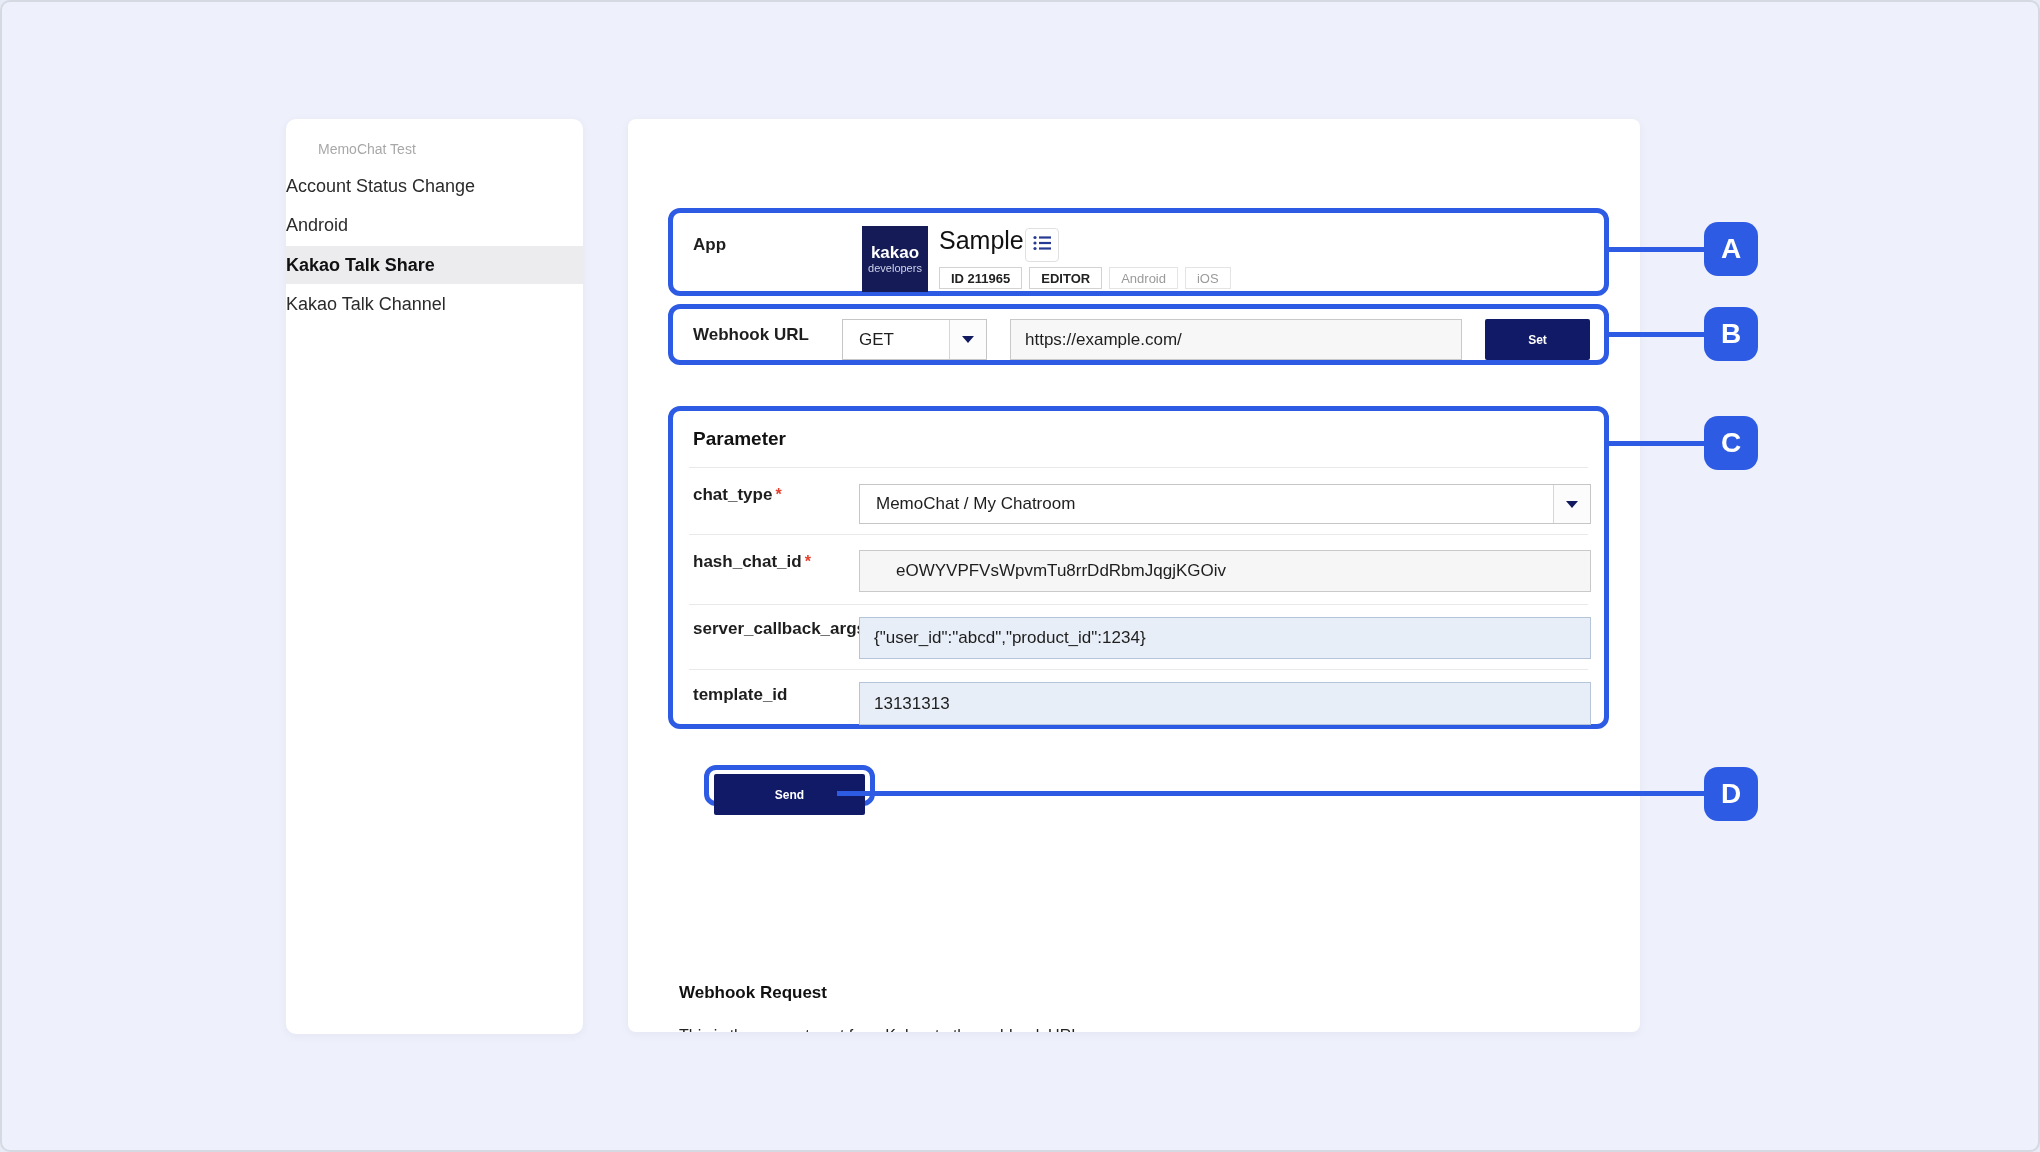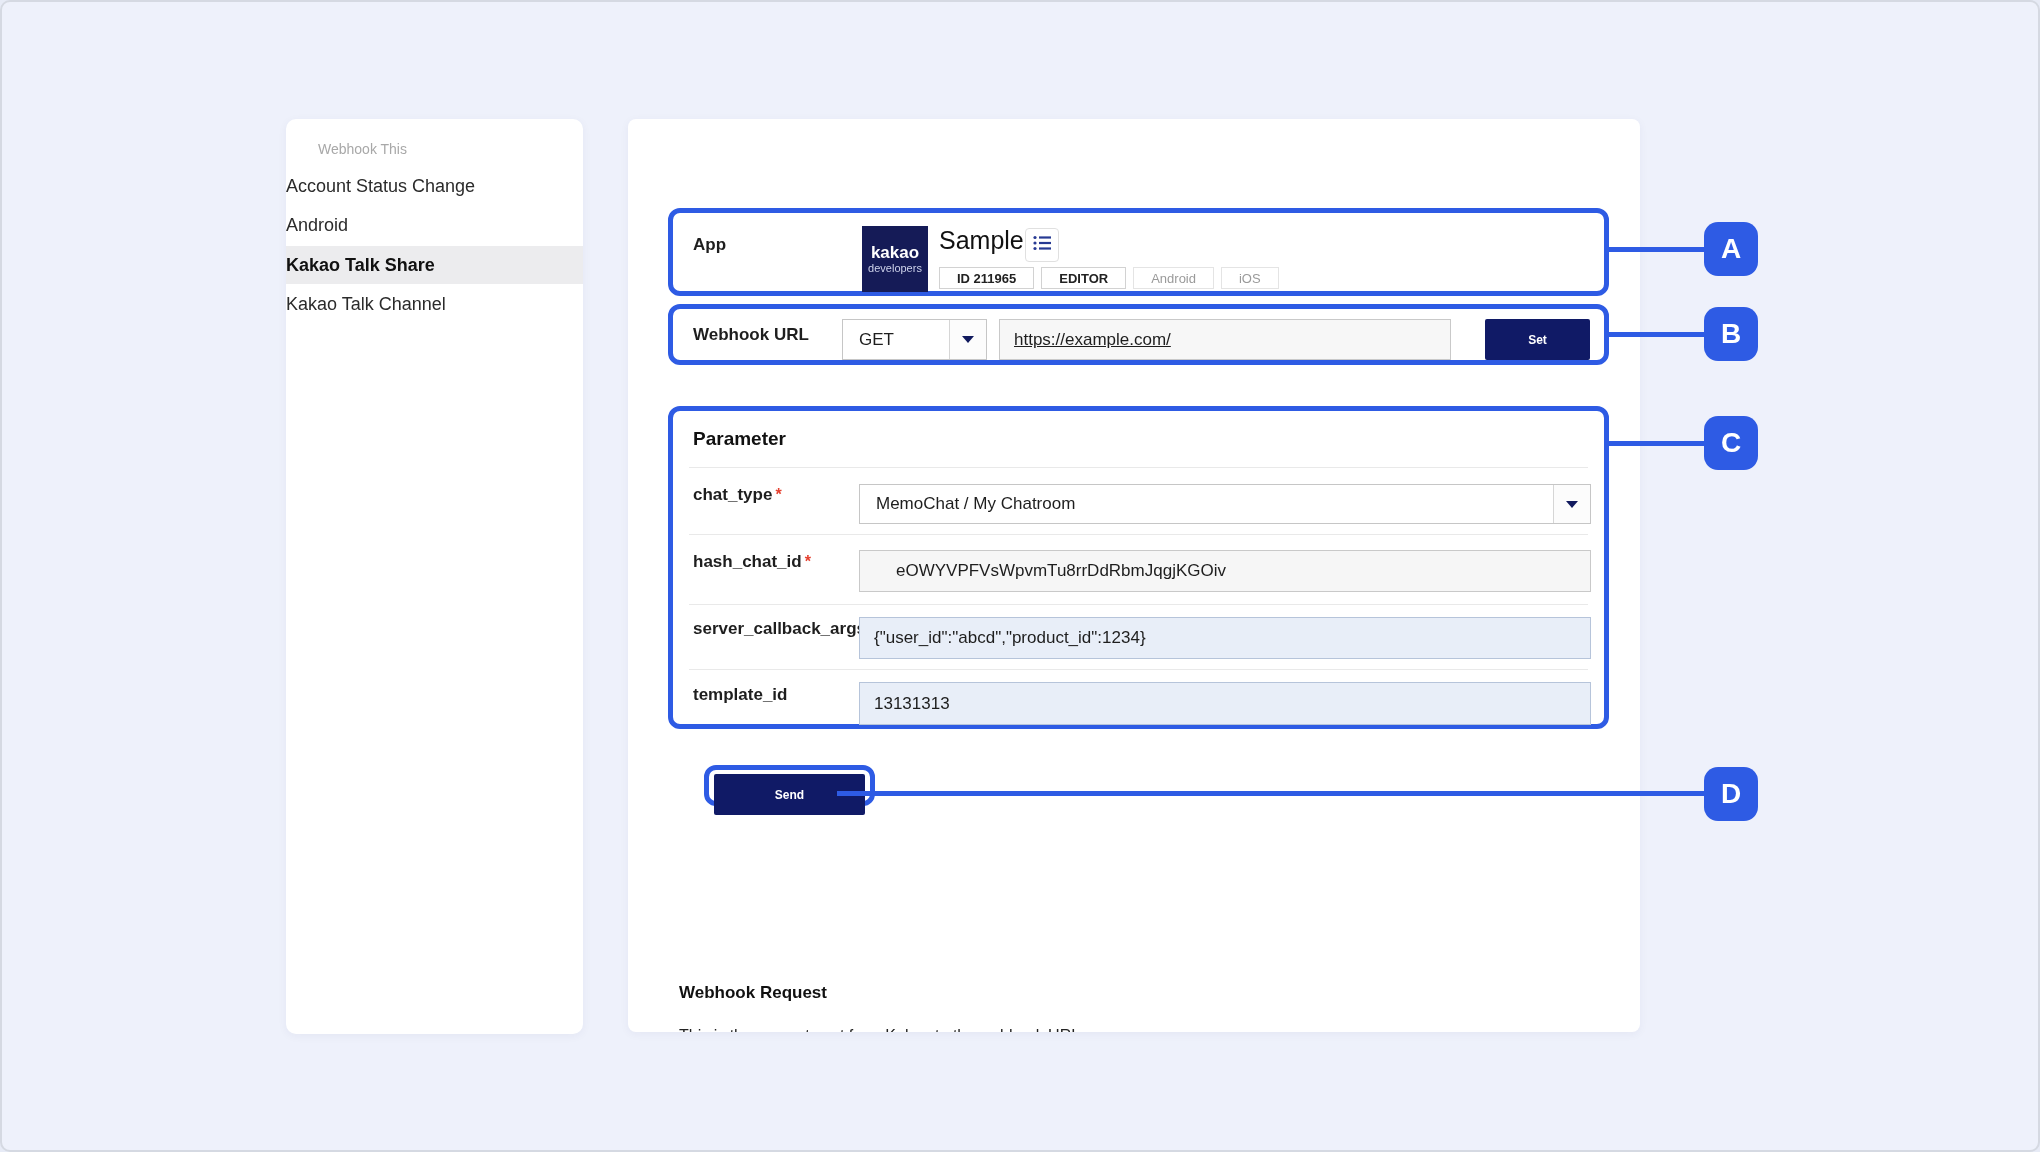--- a/index.html
+++ b/index.html
@@ -49,41 +49,41 @@
   .app-logo .l1 { font-size:17px; font-weight:700; }
   .app-logo .l2 { font-size:11px; color:#cdd2ea; }
   .app-name { position:absolute; left:266px; top:13px; font-size:25px; font-weight:400; color:#111; }
   .list-icon-btn {
     position:absolute; left:352px; top:15px; width:34px; height:34px;
     background:#fff; border:1px solid #e0e0e0; border-radius:4px;
     display:flex; align-items:center; justify-content:center; cursor:pointer;
   }
   .app-badges { position:absolute; left:266px; top:54px; display:flex; gap:7px; }
   .app-badge {
-    height:22px; display:flex; align-items:center; padding:0 17px;
+    height:22px; display:flex; align-items:center; padding:0 11px;
     font-size:13px; background:#fff; white-space:nowrap;
   }
   .app-badge.dark  { color:#222; border:1px solid #d2d2d2; font-weight:700; }
   .app-badge.muted { color:#9a9a9a; border:1px solid #e4e4e4; }
   
   .url-label { position:absolute; left:20px; top:0; height:100%; display:flex; align-items:center; }
   .select-box {
     position:absolute; display:flex; background:#fcfcfc;
     border:1px solid #c6c6c6; cursor:pointer;
   }
   .select-box .sel-text { flex:1; display:flex; align-items:center; padding-left:16px; font-size:17px; color:#1e1e1e; background:#fff; }
   .select-box .sel-caret { width:37px; border-left:1px solid #d6d6d6; display:flex; align-items:center; justify-content:center; }
   .caret-down { width:0; height:0; border-left:6px solid transparent; border-right:6px solid transparent; border-top:7px solid #111a5e; }
   .method-select { left:169px; top:10px; width:145px; height:41px; }
   .text-input {
     position:absolute; border:1px solid #c9c9c9; background:#f7f7f7;
     font-size:17px; color:#1e1e1e; padding:0 14px; outline:none;
     font-family:"Liberation Sans", sans-serif;
   }
-  .url-input { left:326px; top:10px; width:452px; height:41px;text-decoration:underline; }
+  .url-input { left:337px; top:10px; width:452px; height:41px; }
   .btn-navy {
     position:absolute; background:#101a66; color:#fff; border:none;
     font-size:12px; font-weight:700; cursor:pointer; border-radius:2px;
     font-family:"Liberation Sans", sans-serif;
   }
   .set-btn { left:812px; top:10px; width:105px; height:41px; }
   
   .param-title { position:absolute; left:20px; top:17px; font-size:19px; font-weight:700; color:#111; }
   .p-div { position:absolute; left:16px; right:16px; height:1px; background:#e9e9e9; }
   .p-label { position:absolute; left:20px; }
@@ -108,21 +108,21 @@
     font-size:28px; font-weight:700; display:flex; align-items:center; justify-content:center;
   }
   .badge-a { top:220px; } .badge-b { top:305px; } .badge-c { top:414px; } .badge-d { top:765px; }
 </style>
 </head>
 <body>
 
 <div class="frame">
 
   <aside class="sidebar">
-    <div class="sb-header">Webhook This</div>
+    <div class="sb-header">MemoChat Test</div>
     <div class="sb-item" style="top:48px;">Account Status Change</div>
     <div class="sb-item" style="top:87px;">Android</div>
     <div class="sb-item active" style="top:127px;">Kakao Talk Share</div>
     <div class="sb-item" style="top:166px;">Kakao Talk Channel</div>
   </aside>
 
   <main class="main-card">
     <h1 class="page-title">Webhook Information</h1>
 
     <section class="callout box-a">

